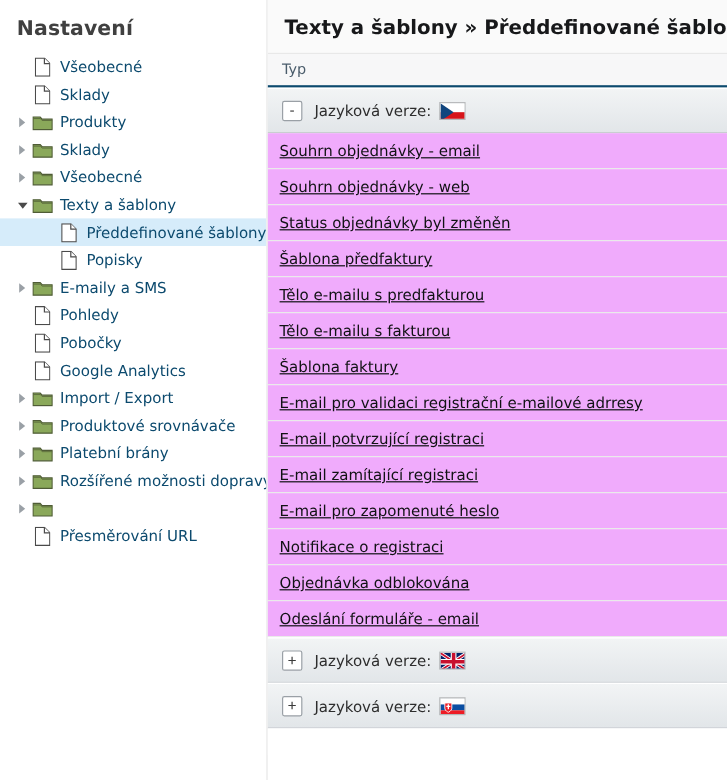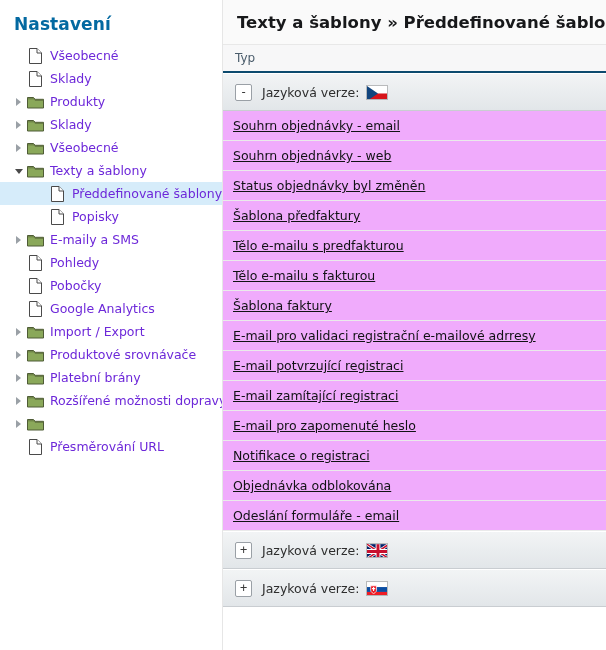--- a/index.html
+++ b/index.html
@@ -17,21 +17,21 @@
     width: 222px;
     min-width: 222px;
     height: 650px;
     background: #ffffff;
     padding-top: 6px;
     position: relative;
   }
   #sidebar-title {
     font-size: 17px;
     font-weight: bold;
-    color: #0369a1;
+    color: #404040;
     padding: 8px 0 10px 14px;
     letter-spacing: .1px;
   }
   .tree { list-style: none; margin: 0; padding: 0; }
   .tnode {
     display: flex;
     align-items: center;
     height: 23px;
     padding-left: 12px;
     cursor: pointer;
@@ -57,21 +57,21 @@
   .tw-down {
     width: 0; height: 0;
     border-left: 4px solid transparent;
     border-right: 4px solid transparent;
     border-top: 5px solid #4a4a4a;
     margin-top: 2px;
   }
   .ico { width: 18px; min-width:18px; height: 16px; margin-right: 6px; display:inline-flex; align-items:center; justify-content:center; }
   .tlabel {
     font-size: 12.5px;
-    color: #6d28d9;
+    color: #0c4a6e;
     line-height: 16px;
   }
 
   
   #main {
     flex: 1;
     height: 650px;
     background: #ffffff;
     border-left: 1px solid #e6e6e6;
     position: relative;

